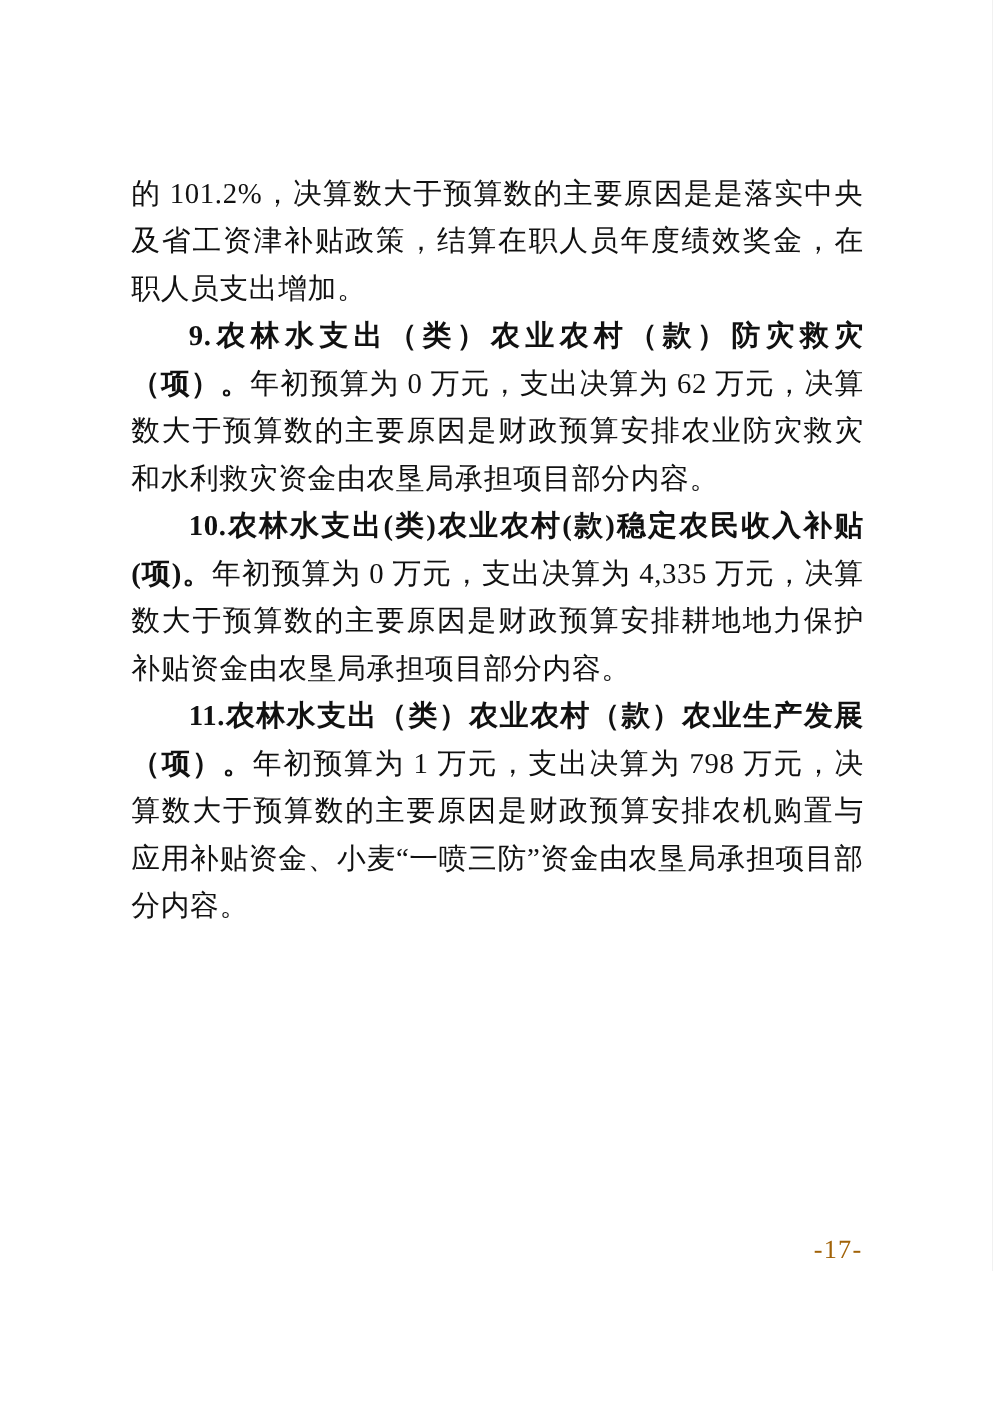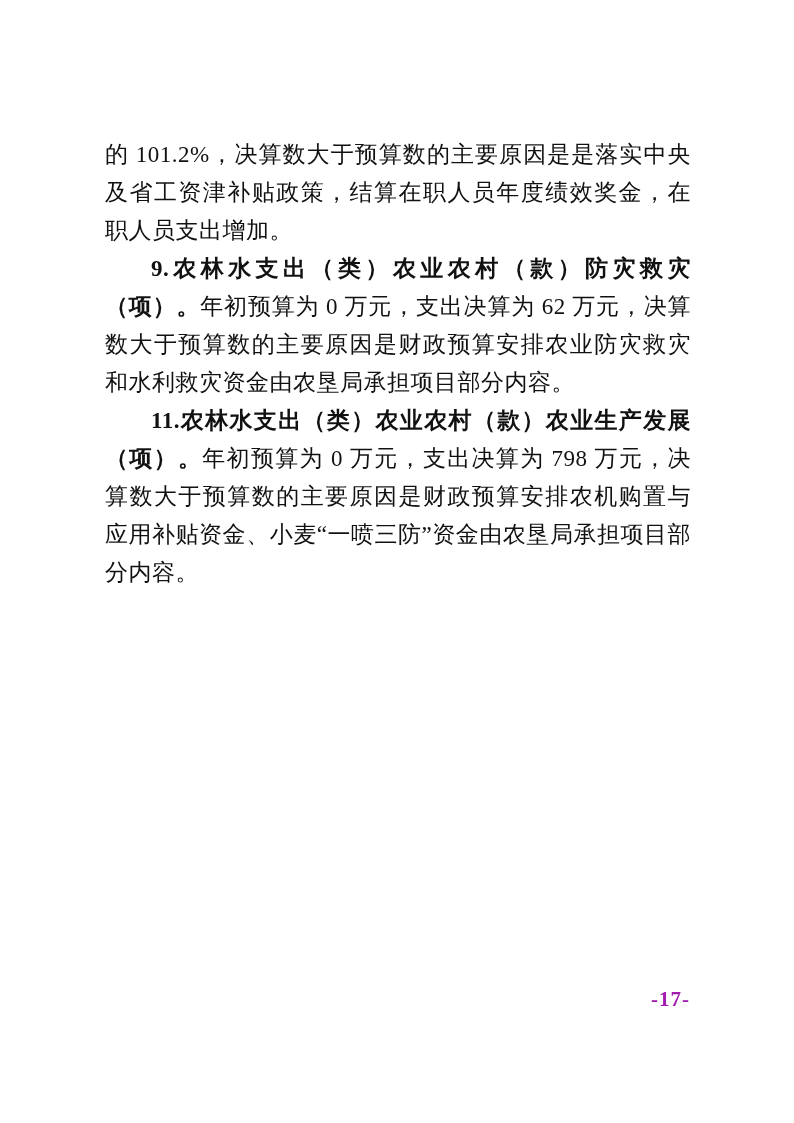--- a/index.html
+++ b/index.html
@@ -37,37 +37,37 @@
   }
   .section-title {
     font-weight: bold;
   }
   .page-number {
     position: absolute;
     top: 986px;
     right: 104px;
     font-size: 21px;
     line-height: 26px;
-    color: #a21caf;
+    color: #a16207;
     letter-spacing: 1px;
-    font-weight: bold;
   }
 </style>
 </head>
 <body>
 
 <div class="page">
   <div class="content">
 
     <p class="para"><span>的 101.2%，决算数大于预算数的主要原因是是落实中央及省工资津补贴政策，结算在职人员年度绩效奖金，在职人员支出增加。</span></p>
 
 
 
     <p class="para section"><span class="section-title">9.农林水支出（类）农业农村（款）防灾救灾（项）。</span><span>年初预算为 0 万元，支出决算为 62 万元，决算数大于预算数的主要原因是财政预算安排农业防灾救灾和水利救灾资金由农垦局承担项目部分内容。</span></p>
 
+    <p class="para section"><span class="section-title">10.农林水支出(类)农业农村(款)稳定农民收入补贴(项)。</span><span>年初预算为 0 万元，支出决算为 4,335 万元，决算数大于预算数的主要原因是财政预算安排耕地地力保护补贴资金由农垦局承担项目部分内容。</span></p>
 
-    <p class="para section"><span class="section-title">11.农林水支出（类）农业农村（款）农业生产发展（项）。</span><span>年初预算为 0 万元，支出决算为 798 万元，决算数大于预算数的主要原因是财政预算安排农机购置与应用补贴资金、小麦“一喷三防”资金由农垦局承担项目部分内容。</span></p>
+    <p class="para section"><span class="section-title">11.农林水支出（类）农业农村（款）农业生产发展（项）。</span><span>年初预算为 1 万元，支出决算为 798 万元，决算数大于预算数的主要原因是财政预算安排农机购置与应用补贴资金、小麦“一喷三防”资金由农垦局承担项目部分内容。</span></p>
 
 
   </div>
 
   <div class="page-number">-17-</div>
 </div>
 
 </body></html>

